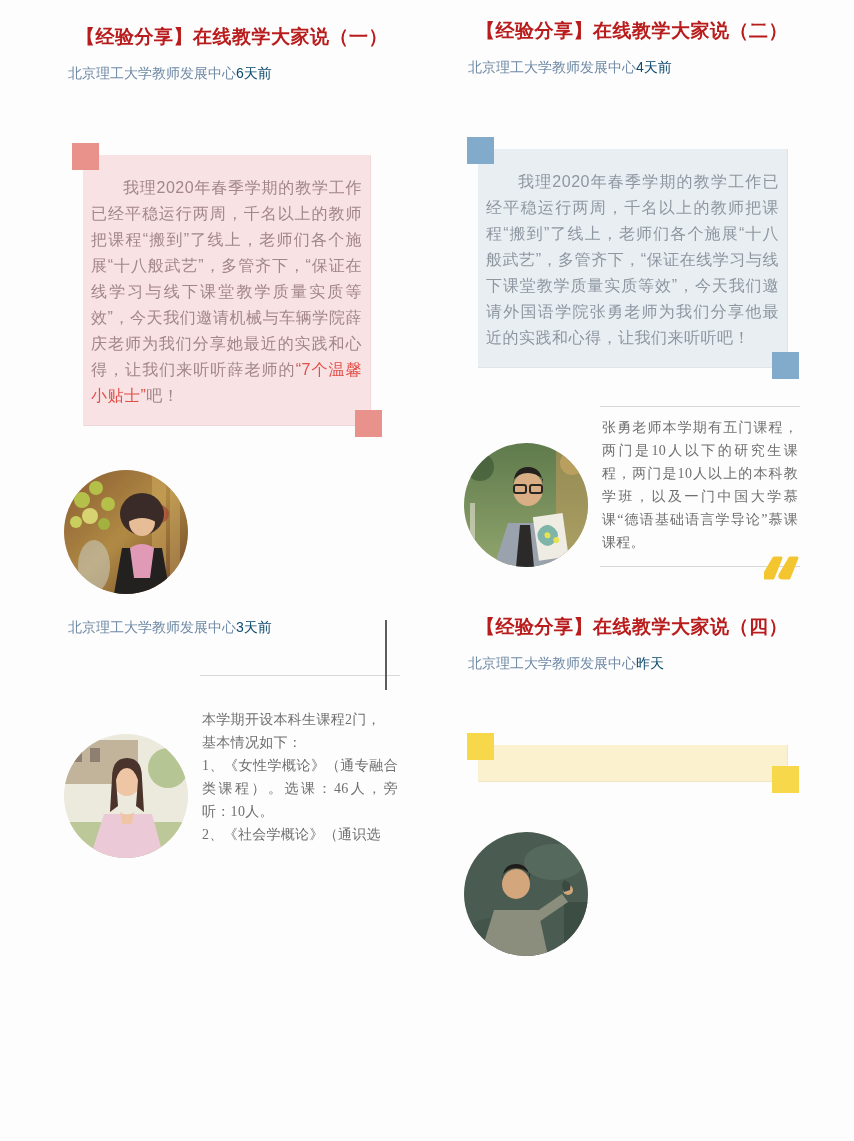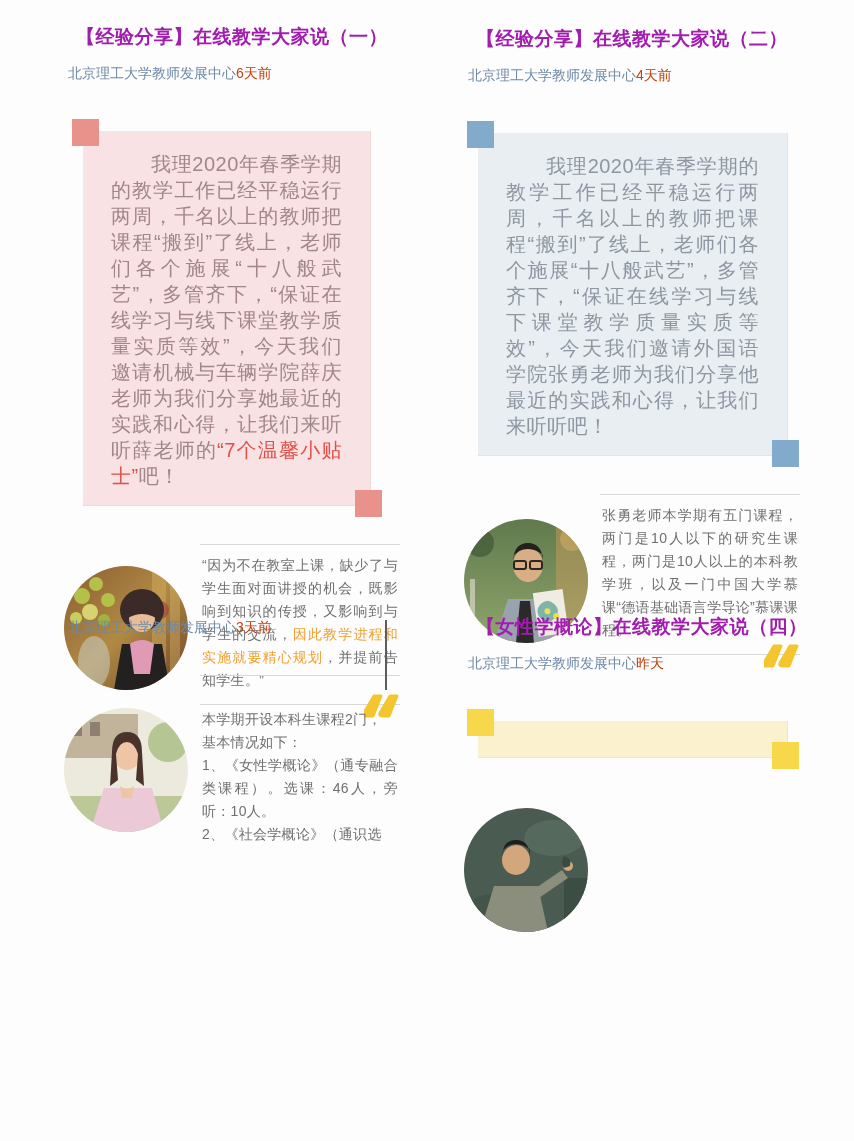--- a/index.html
+++ b/index.html
@@ -4,50 +4,50 @@
 <style>
   * { margin:0; padding:0; box-sizing:border-box; }
   html,body { background:#ffffff; }
   body { font-family:"Liberation Sans","DejaVu Sans",sans-serif; }
   .page {
     position:relative; width:854px; height:1141px; margin:0 auto;
     background:#fefdfd; overflow:hidden;
   }
   .article { position:absolute; width:336px; }
   .a1 { left:64px;  top:14px;  }
-  .a2 { left:464px; top:16px;  }
+  .a2 { left:464px; top:8px;  }
   .a3 { left:64px;  top:604px; }
   .a4 { left:464px; top:604px; }
 
   .title {
-    font-size:19px; font-weight:bold; color:#a21caf;
+    font-size:19px; font-weight:bold; color:#b91c1c;
     margin:10px 0 0 12px; letter-spacing:.5px; white-space:nowrap;
     cursor:pointer;
   }
   .meta { margin:15px 0 0 4px; font-size:14px; display:flex; align-items:baseline; }
   .meta .source { color:#6d89a5; cursor:pointer; }
-  .meta .time { color:#c2410c; }
+  .meta .time { color:#0c4a6e; }
 
   .card {
-    position:relative; margin-top:48px;
+    position:relative; margin-top:72px;
     background:var(--bg); color:var(--txt);
-    font-size:20px; line-height:26px; letter-spacing:.5px;
+    font-size:16px; line-height:26px; letter-spacing:.5px;
     text-align:justify; text-indent:2em;
-    padding:20px 28px 16px;
+    padding:20px 8px 16px;
     border-right:1px solid rgba(0,0,0,.04);
     border-bottom:1px solid rgba(0,0,0,.04);
   }
   .a1 .card, .a3 .card { margin-left:19px; width:288px; }
   .a2 .card, .a4 .card { margin-left:14px; width:310px; }
   .sq { position:absolute; width:27px; height:27px; background:var(--sq); }
   .sq-tl { top:-12px; left:-11px; }
   .sq-br { bottom:-12px; right:-12px; }
   .card .hl { color:var(--hl); }
 
-  .profile { display:flex; align-items:center; margin-top:38px; }
+  .profile { display:flex; align-items:flex-end; margin-top:38px;font-family:Liberation Serif, serif; }
   .avatar {
     width:124px; height:124px; border-radius:50%; overflow:hidden; flex:none;
     margin-top:6px;
   }
   .a2 .avatar, .a4 .avatar { margin-top:12px; }
   .avatar svg { display:block; width:124px; height:124px; }
   .quote {
     flex:1; margin-left:12px; position:relative;
     border-top:1px solid #d8d8d8; border-bottom:1px solid #d8d8d8;
     padding:9px 2px 12px; font-size:14px; line-height:23px;
@@ -99,29 +99,20 @@
             <circle cx="12" cy="52" r="6" fill="#c9cf5d"></circle>
           </g>
           <circle cx="96" cy="44" r="9" fill="#a33b2e" opacity=".6"></circle>
           <path d="M50 124 L58 78 L98 78 L106 124 Z" fill="#232020"></path>
           <ellipse cx="78" cy="44" rx="22" ry="21" fill="#3a2b28"></ellipse>
           <ellipse cx="78" cy="52" rx="13" ry="14" fill="#e6bd96"></ellipse>
           <path d="M64 40 Q78 28 92 40 L92 52 Q78 44 64 52 Z" fill="#3a2b28"></path>
           <path d="M66 78 Q78 70 90 78 L86 108 L70 108 Z" fill="#e09ab5"></path>
         </svg>
       </div>
-      <div class="quote">
-        <span>“因为不在教室上课，缺少了与学生面对面讲授的机会，既影响到知识的传授，又影响到与学生的交流，</span><span class="qhl">因此教学进程和实施就要精心规划</span><span>，并提前告知学生。”</span>
-        <span class="quote-icon">
-          <svg width="36" height="24" viewBox="0 0 36 24" fill="currentColor">
-            <path d="M10 2 h7 l-8 20 h-7 q-3 0 -2 -3 Z" stroke="currentColor" stroke-width="3" stroke-linejoin="round"></path>
-            <path d="M26 2 h7 l-8 20 h-7 q-3 0 -2 -3 Z" stroke="currentColor" stroke-width="3" stroke-linejoin="round"></path>
-          </svg>
-        </span>
-      </div>
     </div>
   </div>
 
   <div class="article a2" style="--bg: #e9eef3; --sq: #81aacb; --txt: #8e97a0; --hl: #8e97a0; --qhl: #6f6f6f;">
     <div class="title">【经验分享】在线教学大家说（二）</div>
     <div class="meta">
       <span class="source">北京理工大学教师发展中心</span>
       <span class="time">4天前</span>
     </div>
     <div class="card">
@@ -192,21 +183,21 @@
       <div class="quote">
         <span>本学期开设本科生课程2门，
 基本情况如下：
 1、《女性学概论》（通专融合类课程）。选课：46人，旁听：10人。
 2、《社会学概论》（通识选</span>
       </div>
     </div>
   </div>
 
   <div class="article a4" style="--bg: #fbf1cf; --sq: #f7d84a; --txt: #a09159; --hl: #a09159; --qhl: #6f6f6f;">
-    <div class="title">【女性学概论】在线教学大家说（四）</div>
+    <div class="title">【经验分享】在线教学大家说（四）</div>
     <div class="meta">
       <span class="source">北京理工大学教师发展中心</span>
       <span class="time">昨天</span>
     </div>
     <div class="card">
       <span class="sq sq-tl"></span>
       <span class="sq sq-br"></span>
     </div>
     <div class="profile">
       <div class="avatar">

